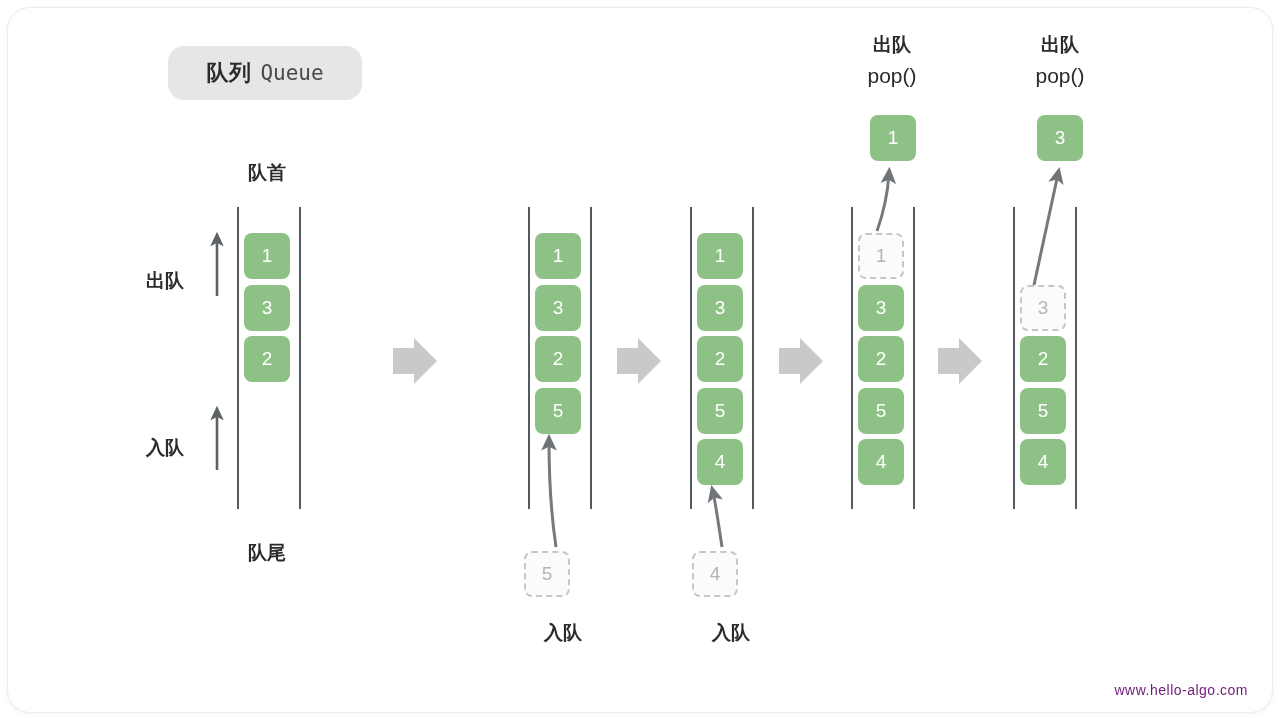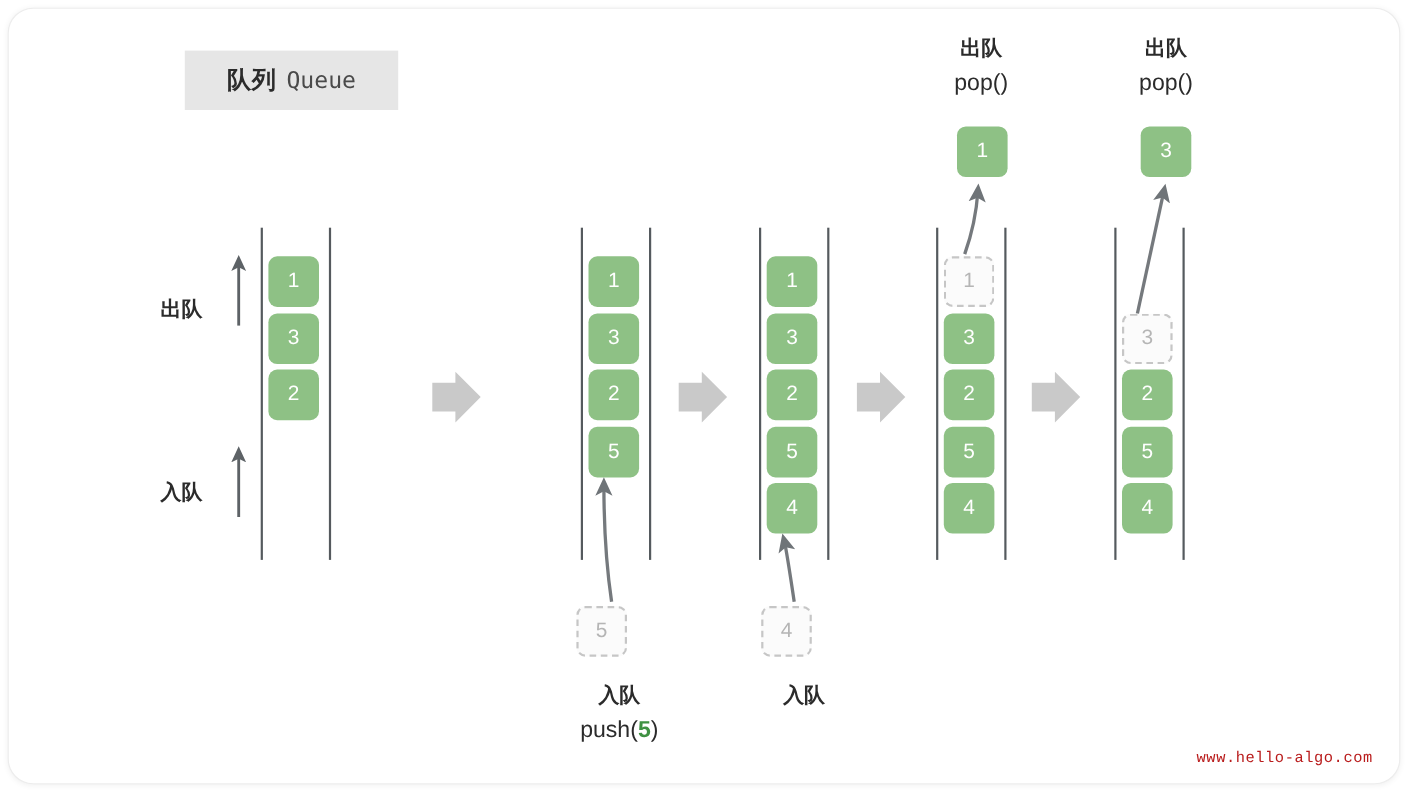--- a/index.html
+++ b/index.html
@@ -27,21 +27,21 @@
   }
 
   
   .title-chip {
     position: absolute;
     left: 168px;
     top: 46px;
     width: 194px;
     height: 54px;
     background: #e6e6e6;
-    border-radius: 0;
+    border-radius: 16px;
     display: flex;
     align-items: center;
     justify-content: center;
     gap: 9px;
   }
   .title-cn {
     font-size: 22px;
     font-weight: bold;
     color: #2b2b2b;
     letter-spacing: 0.5px;
@@ -116,52 +116,57 @@
     width: 1280px;
     height: 720px;
     pointer-events: none;
   }
 
   
   .watermark {
     position: absolute;
     right: 32px;
     bottom: 22px;
-    font-family: Liberation Mono, monospace;
+    font-family: Liberation Sans, sans-serif;
     font-size: 14px;
-    color: #b91c1c;
+    color: #701a75;
     letter-spacing: 0.5px;
   }
 </style>
 </head>
 <body>
 
 <div id="stage">
   <div id="card"></div>
 
   <div class="title-chip">
     <span class="title-cn">队列</span>
     <span class="title-en">Queue</span>
   </div>
 
+  <div class="lbl-center" style="left:197px; top:158px; width:140px;">
+    <span class="op-cn">队首</span>
+  </div>
+  <div class="lbl-center" style="left:197px; top:538px; width:140px;">
+    <span class="op-cn">队尾</span>
+  </div>
   <div class="lbl" style="left:146px; top:268px;">出队</div>
   <div class="lbl" style="left:146px; top:435px;">入队</div>
 
   <div class="lbl-center" style="left:822px; top:30px; width:140px;">
     <div class="op-cn">出队</div>
     <div class="op-code">pop()</div>
   </div>
   <div class="lbl-center" style="left:990px; top:30px; width:140px;">
     <div class="op-cn">出队</div>
     <div class="op-code">pop()</div>
   </div>
 
   <div class="lbl-center" style="left:470px; top:618px; width:186px;">
     <div class="op-cn">入队</div>
-    <div class="op-code"><span>push(</span><span class="num">5</span><span>)</span></div>
   </div>
   <div class="lbl-center" style="left:638px; top:618px; width:186px;">
     <div class="op-cn">入队</div>
   </div>
 
   <div id="columns-layer">
       <div>
         <div class="rail" style="left: 237px; top: 207px; height: 302px;"></div>
         <div class="rail" style="left: 299px; top: 207px; height: 302px;"></div>
         <div class="box solid" style="left: 244px; top: 233px;">1</div>

